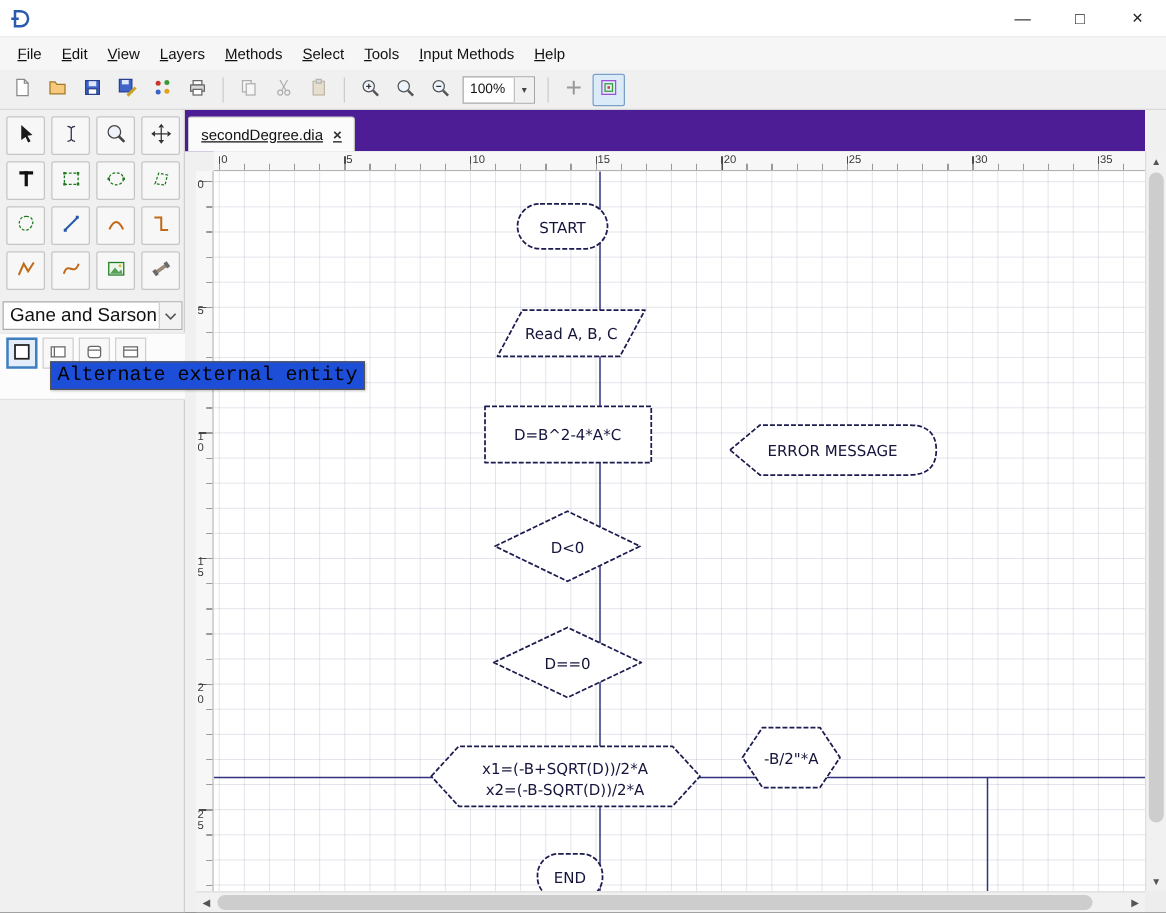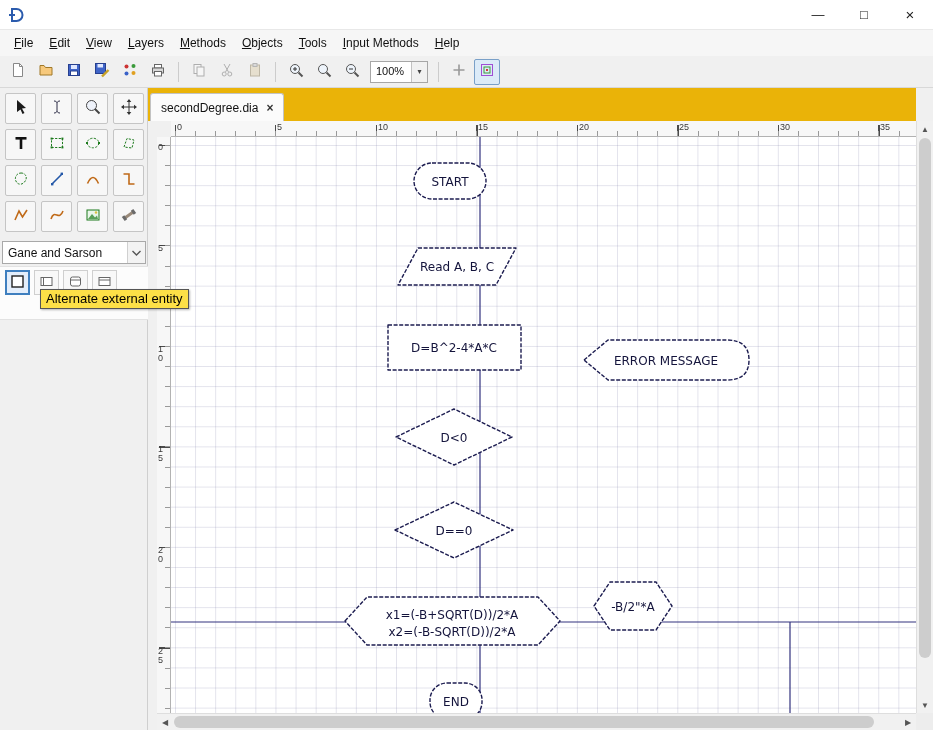--- a/index.html
+++ b/index.html
@@ -37,36 +37,36 @@
   .tb-toggle.pressed { border:1px solid #7aa0c8; background:#dcebf8; }
   
   .toolbox { position:absolute; left:0; top:88px; width:148px; height:642px; background:#f0f0f0;
     border-right:1px solid #cfcfcf; }
   .tool-grid { position:absolute; left:5px; top:5px; display:grid;
     grid-template-columns:repeat(4,31px); grid-auto-rows:31px; gap:5px; }
   .tool-btn { border:1px solid #c5c5c5; background:#f7f7f7; border-radius:2px;
     display:flex; align-items:center; justify-content:center; }
   .sheet-select { position:absolute; left:2px; top:153px; width:144px; height:23px;
     background:#ffffff; border:1px solid #a9a9a9; display:flex; align-items:center; }
-  .sheet-label { flex:1; padding-left:5px; font-size:12px; white-space:nowrap; overflow:hidden; }
+  .sheet-label { flex:1; padding-left:5px; font-size:15px; white-space:nowrap; overflow:hidden; }
   .sheet-arrow { width:18px; height:100%; display:flex; align-items:center; justify-content:center;
     border-left:1px solid #d0d0d0; background:#f3f3f3; }
   .shape-palette { position:absolute; left:0; top:178px; width:148px; height:54px;
     background:#fcfcfc; border-top:1px solid #e2e2e2; border-bottom:1px solid #e2e2e2;
     display:flex; gap:4px; padding:3px 0 0 5px; align-items:flex-start; }
   .shape-btn { width:25px; height:25px; border:1px solid #cfcfcf; background:#f8f8f8;
     display:flex; align-items:center; justify-content:center; }
   .shape-btn.selected { border:2px solid #3f7fbf; background:#e4eefb; }
-  .tooltip { position:absolute; left:40px; top:201px; background:#fde047; border:1px solid #555;
-    padding:1px 5px 2px 5px; font-size:13px; white-space:nowrap; z-index:9;
-    box-shadow:1px 1px 2px rgba(0,0,0,.28); color:#000; }
+  .tooltip { position:absolute; left:40px; top:201px; background:#1d4ed8; border:1px solid #555;
+    padding:1px 5px 2px 5px; font-size:16px; white-space:nowrap; z-index:9;
+    box-shadow:1px 1px 2px rgba(0,0,0,.28); color:#000;font-family:Liberation Mono, monospace; }
   
   .docarea { position:absolute; left:148px; top:88px; width:785px; height:642px; }
-  .tabbar { position:absolute; left:0; top:0; width:768px; height:33px; background:#eab308;
-    display:flex; align-items:flex-end; padding-left:2px; }
+  .tabbar { position:absolute; left:0; top:0; width:768px; height:33px; background:#4c1d95;
+    display:flex; align-items:flex-end; padding-left:2px;text-decoration:underline; }
   .tab { height:28px; display:flex; align-items:center; gap:8px; padding:0 10px;
     background:#fbfbfb; border:1px solid #c3c3c3; border-bottom:none;
     border-radius:3px 3px 0 0; font-size:12px; }
   .tab-close { font-weight:bold; font-size:12px; color:#333; }
   .ruler-h { position:absolute; left:23px; top:33px; width:745px; height:16px; background:#f7f7f7;
     border-bottom:1px solid #b2b2b2; overflow:hidden;
     background-image:
       repeating-linear-gradient(to right, #999 0 1px, transparent 1px 20.1px),
       repeating-linear-gradient(to right, #4a4a4a 0 1px, transparent 1px 100.5px);
     background-size:745px 5px, 745px 11px;
@@ -123,21 +123,21 @@
       <div class="win-btn" style="font-size:15px;">×</div>
     </div>
   </div>
 
   <div class="menubar">
     <span class="menu-item">File</span>
     <span class="menu-item">Edit</span>
     <span class="menu-item">View</span>
     <span class="menu-item">Layers</span>
     <span class="menu-item">Methods</span>
-    <span class="menu-item">Objects</span>
+    <span class="menu-item">Select</span>
     <span class="menu-item">Tools</span>
     <span class="menu-item">Input Methods</span>
     <span class="menu-item">Help</span>
   </div>
 
   <div class="toolbar">
     <div class="tb-btn">
         <span><svg width="16" height="16" viewBox="0 0 16 16">
             <path d="M3.5 1.5 h6 l3 3 v10 h-9 z" fill="#fff" stroke="#888"></path>
             <path d="M9.5 1.5 v3 h3" fill="none" stroke="#888"></path>

